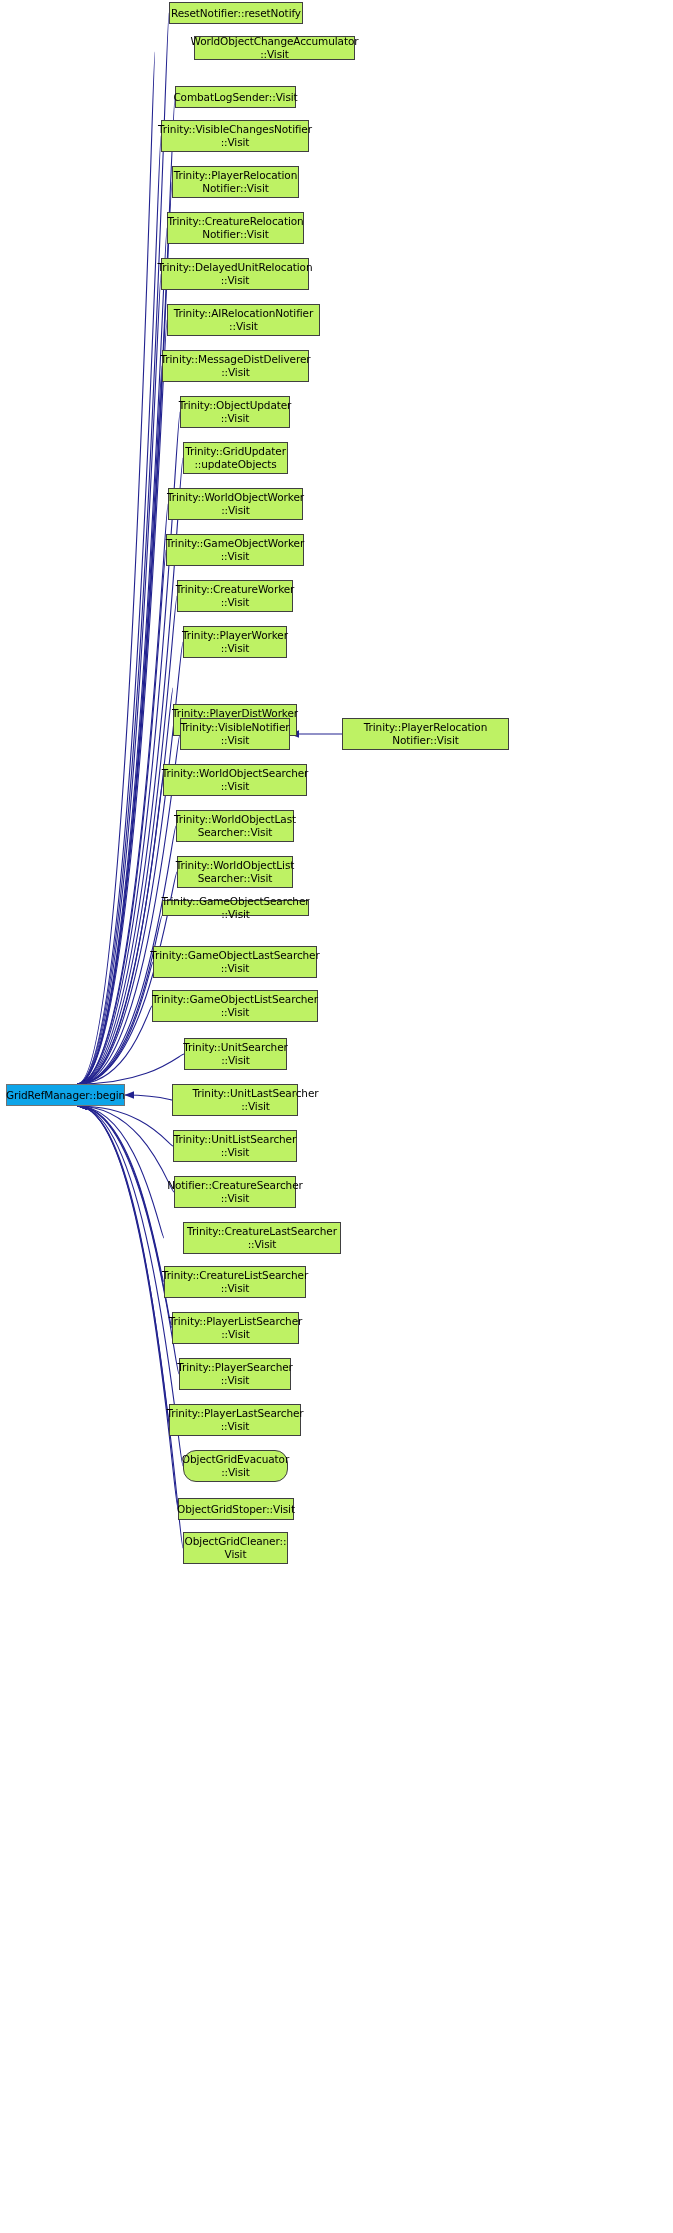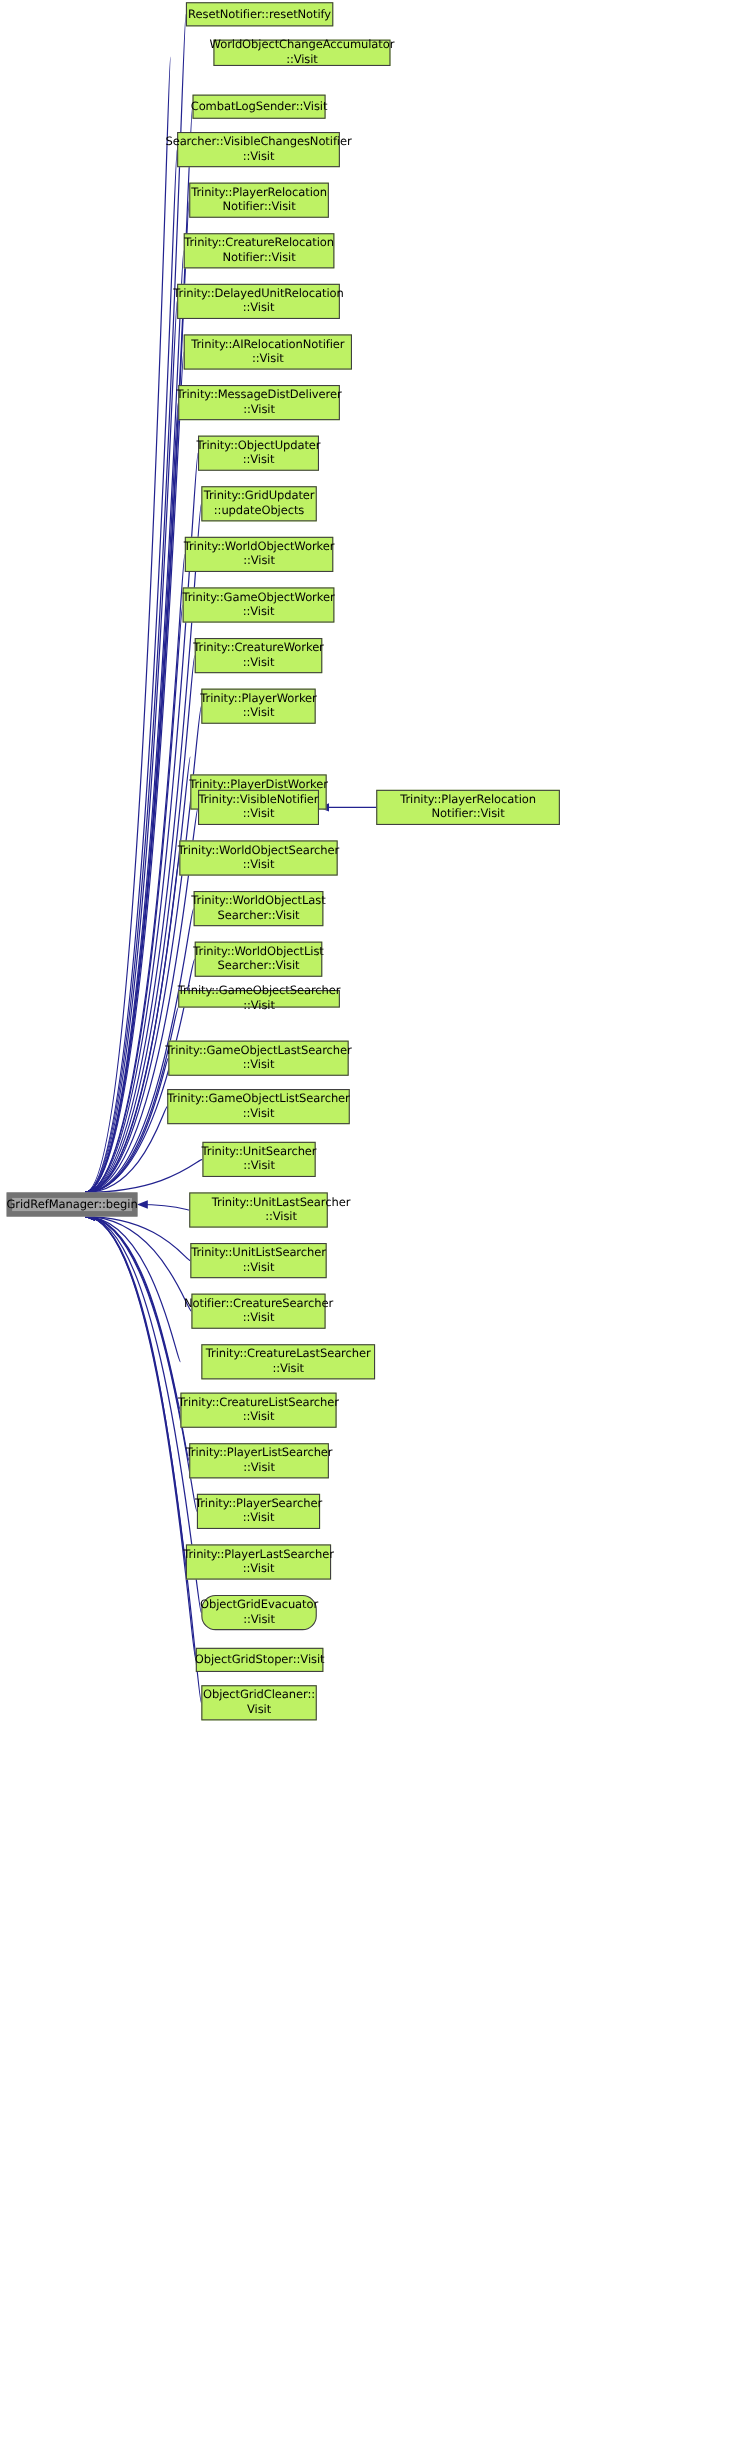--- a/index.html
+++ b/index.html
@@ -36,22 +36,22 @@
     justify-content: center;
     text-align: center;
     font-size: 10.5px;
     line-height: 12.6px;
     color: #000000;
     letter-spacing: -0.1px;
     white-space: pre-line;
     padding: 0 3px;
   }
   .node.root {
-    background: #a3a3a3;
-    border: 5px solid #737373;
+    background: #0ea5e9;
+    border: 1px solid #737373;
     text-align: center;
   }
 </style>
 </head>
 <body>
 
 <div id="graph-root">
   <svg id="edge-layer" viewBox="0 0 673 2233" width="673" height="2233" xmlns="http://www.w3.org/2000/svg">
       <defs>
         <marker id="ah" markerWidth="9" markerHeight="7" refX="8.5" refY="3.5" orient="auto">
@@ -93,21 +93,21 @@
       <path d="M183,1466 C178.776,1466 151.32,1106 77.39999999999999,1106" fill="none" stroke="#22228f" stroke-width="1.1" marker-end="url(#ah)"></path>
       <path d="M178,1509 C173.976,1509 147.82,1106 77.39999999999999,1106" fill="none" stroke="#22228f" stroke-width="1.1" marker-end="url(#ah)"></path>
       <path d="M183,1548 C178.776,1548 151.32,1106 77.39999999999999,1106" fill="none" stroke="#22228f" stroke-width="1.1" marker-end="url(#ah)"></path>
       <path d="M342,734 L290,734" fill="none" stroke="#22228f" stroke-width="1.1" marker-end="url(#ah)"></path>
     </svg>
 <div class="node root" style="left: 6px; top: 1084px; width: 119px; height: 22px;">GridRefManager::begin</div>
     <div class="node" style="left: 169px; top: 2px; width: 134px; height: 22px;">ResetNotifier::resetNotify</div>
     <div class="node" style="left: 155px; top: 36px; width: 161px; height: 24px; margin-left: 39px;">WorldObjectChangeAccumulator
 ::Visit</div>
     <div class="node" style="left: 175px; top: 86px; width: 121px; height: 22px;">CombatLogSender::Visit</div>
-    <div class="node" style="left: 161px; top: 120px; width: 148px; height: 32px;">Searcher::VisibleChangesNotifier
+    <div class="node" style="left: 161px; top: 120px; width: 148px; height: 32px;">Trinity::VisibleChangesNotifier
 ::Visit</div>
     <div class="node" style="left: 172px; top: 166px; width: 127px; height: 32px;">Trinity::PlayerRelocation
 Notifier::Visit</div>
     <div class="node" style="left: 167px; top: 212px; width: 137px; height: 32px;">Trinity::CreatureRelocation
 Notifier::Visit</div>
     <div class="node" style="left: 161px; top: 258px; width: 148px; height: 32px;">Trinity::DelayedUnitRelocation
 ::Visit</div>
     <div class="node" style="left: 167px; top: 304px; width: 153px; height: 32px;">Trinity::AIRelocationNotifier
 ::Visit</div>
     <div class="node" style="left: 162px; top: 350px; width: 147px; height: 32px;">Trinity::MessageDistDeliverer

